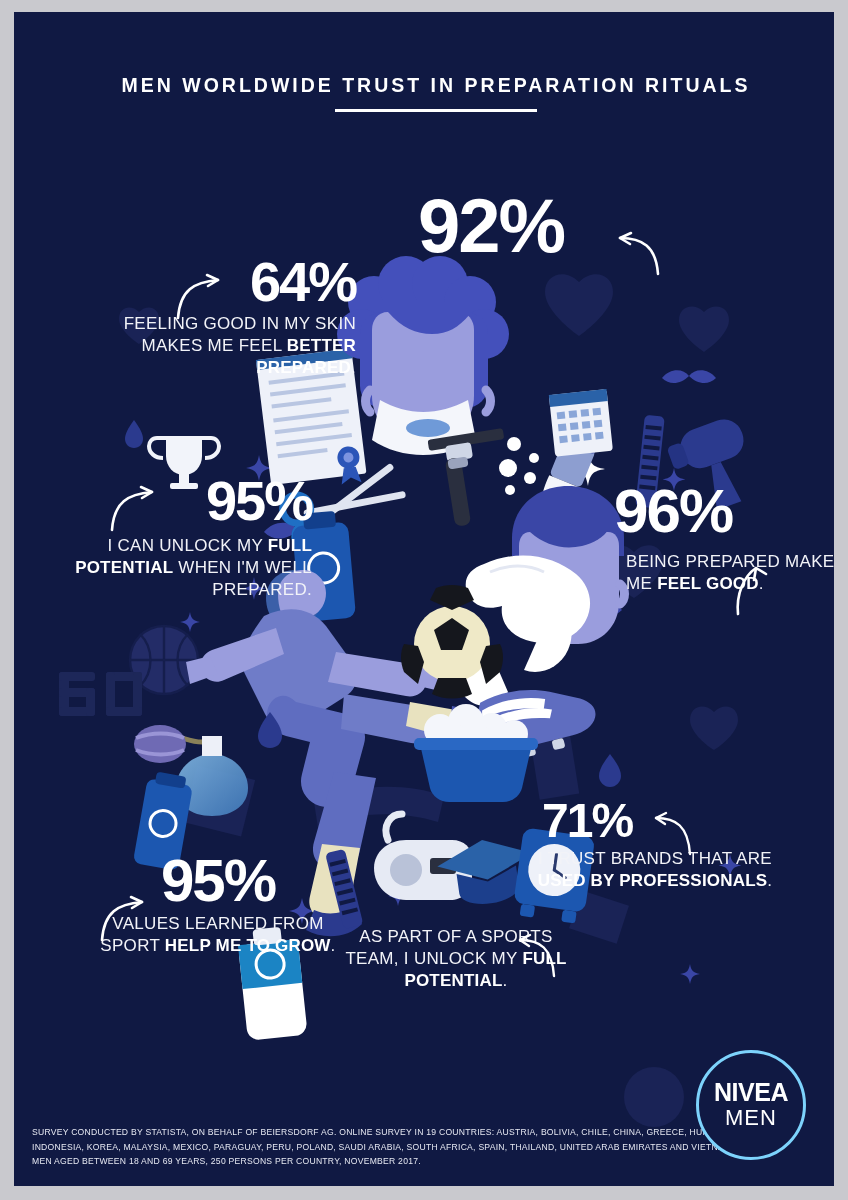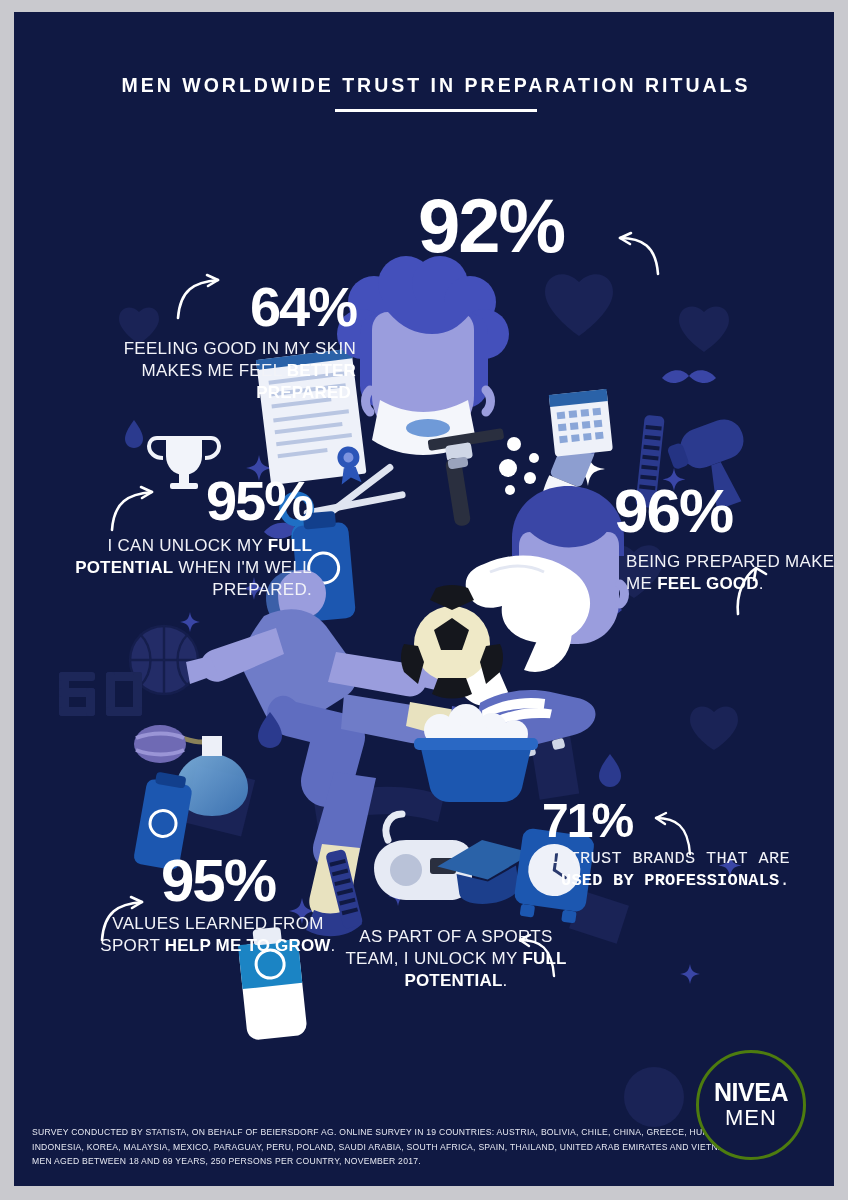--- a/index.html
+++ b/index.html
@@ -75,35 +75,35 @@
   }
   .caption b { font-weight: bold; color: #ffffff; letter-spacing: 0.2px; }
 
   .arrow { position: absolute; z-index: 31; pointer-events: none; }
 
   
   #stat-92 { top: 178px; left: 392px; width: 300px; }
   #stat-92 .pct { font-size: 76px; text-align: left; margin-left: 12px;}
   #stat-92 .caption { margin-top: 6px; width: 232px; text-align: center; margin-left: 64px;}
 
-  #stat-64 { top: 268px; left: 58px; width: 290px; }
+  #stat-64 { top: 243px; left: 58px; width: 290px; }
   #stat-64 .pct { font-size: 56px; text-align: right; padding-right: 6px;}
   #stat-64 .caption { margin-top: 5px; text-align: right; padding-right: 6px;}
 
   #stat-95a { top: 462px; left: 34px; width: 280px; }
   #stat-95a .pct { font-size: 56px; text-align: right; padding-right: 16px;}
   #stat-95a .caption { margin-top: 8px; text-align: right; padding-right: 16px;}
 
   #stat-96 { top: 470px; left: 600px; width: 240px; }
   #stat-96 .pct { font-size: 62px; text-align: left; }
   #stat-96 .caption { margin-top: 10px; text-align: left; padding-left: 12px;}
 
   #stat-71 { top: 786px; left: 506px; width: 270px; }
   #stat-71 .pct { font-size: 48px; text-align: left; padding-left: 22px;}
-  #stat-71 .caption { margin-top: 4px; text-align: right; font-family: Liberation Mono, monospace; }
+  #stat-71 .caption { margin-top: 4px; text-align: center; }
 
   #stat-95b { top: 840px; left: 52px; width: 280px; }
   #stat-95b .pct { font-size: 60px; text-align: center; padding-left: 24px;}
   #stat-95b .caption { margin-top: 4px; text-align: center; padding-left: 24px;}
 
   #stat-89 { top: 908px; left: 322px; width: 250px; }
   #stat-89 .pct { font-size: 48px; text-align: center; padding-right: 22px;}
   #stat-89 .caption { margin-top: 6px; text-align: center; padding-right: 10px;}
 
   
@@ -121,21 +121,21 @@
   #footnote div { white-space: nowrap; }
 
   
   #logo {
     position: absolute;
     right: 28px;
     bottom: 26px;
     width: 104px;
     height: 104px;
     border-radius: 50%;
-    border: 3px solid #4d7c0f;
+    border: 3px solid #7dd3fc;
     background: #101943;
     display: flex;
     flex-direction: column;
     align-items: center;
     justify-content: center;
     z-index: 40;
   }
   #logo .nivea {
     color: #ffffff;
     font-size: 25px;

